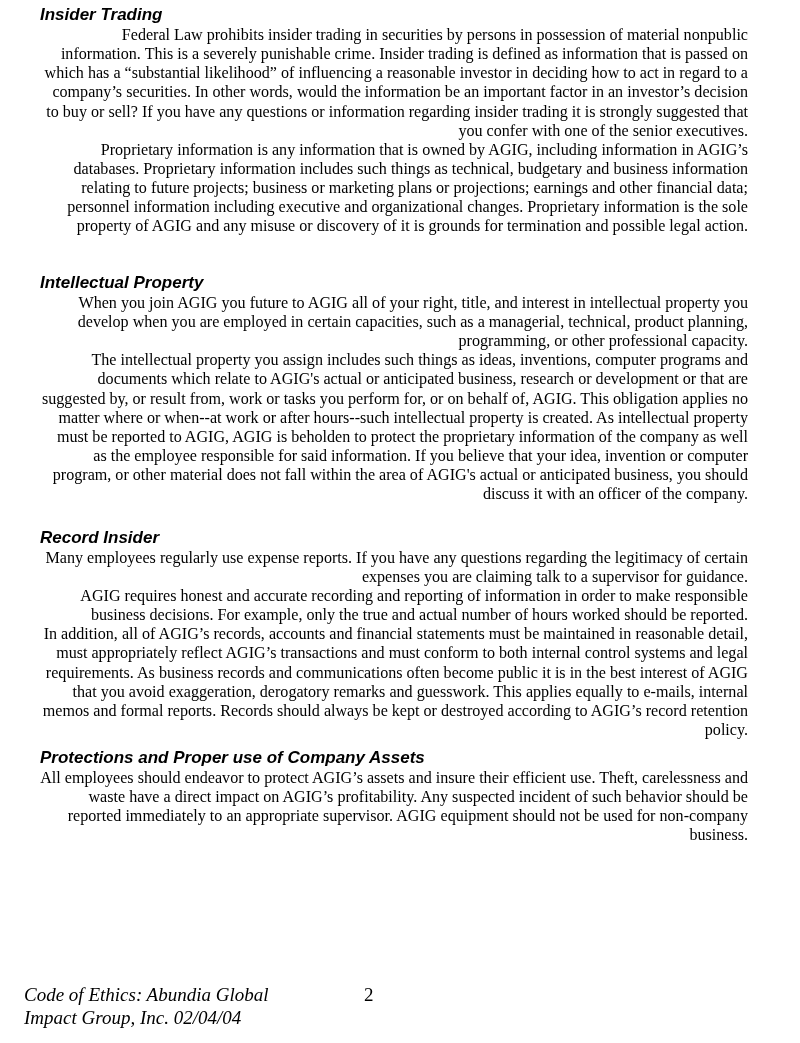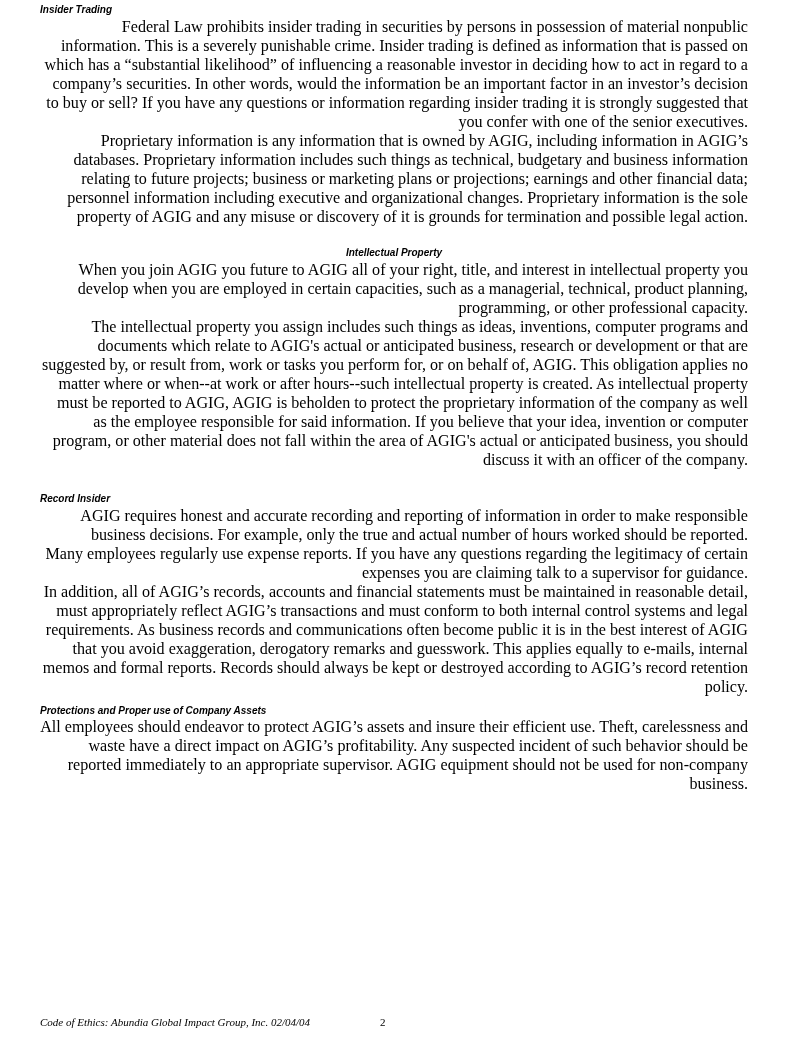--- a/index.html
+++ b/index.html
@@ -19,50 +19,50 @@
     position: relative;
     width: 800px;
     height: 1043px;
     box-sizing: border-box;
     padding: 0 52px 0 40px;
   }
   .section-heading {
     font-family: "Liberation Sans", sans-serif;
     font-weight: bold;
     font-style: italic;
-    font-size: 10px;
+    font-size: 17px;
     margin: 0;
     padding: 0;
     line-height: 1.25;
   }
   .h-insider { margin-top: 4px; }
   .h-proprietary { margin-top: 23px; }
-  .h-intellectual { margin-top: 21px; text-align: center; }
+  .h-intellectual { margin-top: 37px; }
   .h-record { margin-top: 24px; }
   .h-protections { margin-top: 8px; }
 
   p.body-par {
     font-family: "Liberation Serif", serif;
     font-size: 16.1px;
     line-height: 1.185;
     margin: 0;
     padding: 0;
     text-align: right;
   }
   .gap-after-heading { margin-top: 17px; }
   .gap-par { margin-top: 15px; }
 
   .footer {
     position: absolute;
-    left: 40px;
+    left: 24px;
     bottom: 18px;
     width: 718px;
     font-family: "Liberation Serif", serif;
     font-style: italic;
-    font-size: 11px;
+    font-size: 19px;
     line-height: 1.22;
   }
   .footer-inner {
     display: flex;
     align-items: flex-start;
   }
   .footer-text {
     width: 300px;
   }
   .footer-pagenum {
@@ -78,22 +78,22 @@
   <h2 class="section-heading h-insider">Insider Trading</h2>
   <p class="body-par gap-after-heading">Federal Law prohibits insider trading in securities by persons in possession of material nonpublic information. This is a severely punishable crime. Insider trading is defined as information that is passed on which has a “substantial likelihood” of influencing a reasonable investor in deciding how to act in regard to a company’s securities. In other words, would the information be an important factor in an investor’s decision to buy or sell?  If you have any questions or information regarding insider trading it is strongly suggested that you confer with one of the senior executives.</p>
 
   <p class="body-par gap-after-heading">Proprietary information is any information that is owned by AGIG, including information in AGIG’s databases. Proprietary information includes such things as technical, budgetary and business information relating to future projects; business or marketing plans or projections; earnings and other financial data; personnel information including executive and organizational changes.  Proprietary information is the sole property of AGIG and any misuse or discovery of it is grounds for termination and possible legal action.</p>
 
   <h2 class="section-heading h-intellectual">Intellectual Property</h2>
   <p class="body-par gap-after-heading">When you join AGIG you future to AGIG all of your right, title, and interest in intellectual property you develop when you are employed in certain capacities, such as a managerial, technical, product planning, programming, or other professional capacity.</p>
   <p class="body-par gap-par">The intellectual property you assign includes such things as ideas, inventions, computer programs and documents which relate to AGIG's actual or anticipated business, research or development or that are suggested by, or result from, work or tasks you perform for, or on behalf of, AGIG. This obligation applies no matter where or when--at work or after hours--such intellectual property is created. As intellectual property must be reported to AGIG, AGIG is beholden to protect the proprietary information of the company as well as the employee responsible for said information.  If you believe that your idea, invention or computer program, or other material does not fall within the area of AGIG's actual or anticipated business, you should discuss it with an officer of the company.</p>
 
   <h2 class="section-heading h-record">Record Insider</h2>
+  <p class="body-par gap-par">Many employees regularly use expense reports.  If you have any questions regarding the legitimacy of certain expenses you are claiming talk to a supervisor for guidance.</p>
   <p class="body-par gap-after-heading">AGIG requires honest and accurate recording and reporting of information in order to make responsible business decisions.  For example, only the true and actual number of hours worked should be reported.</p>
-  <p class="body-par gap-par">Many employees regularly use expense reports.  If you have any questions regarding the legitimacy of certain expenses you are claiming talk to a supervisor for guidance.</p>
   <p class="body-par gap-par">In addition, all of AGIG’s records, accounts and financial statements must be maintained in reasonable detail, must appropriately reflect AGIG’s transactions and must conform to both internal control systems and legal requirements.  As business records and communications often become public it is in the best interest of AGIG that you avoid exaggeration, derogatory remarks and guesswork.  This applies equally to e-mails, internal memos and formal reports.   Records should always be kept or destroyed according to AGIG’s record retention policy.</p>
 
   <h2 class="section-heading h-protections">Protections and Proper use of Company Assets</h2>
   <p class="body-par gap-after-heading">All employees should endeavor to protect AGIG’s assets and insure their efficient use.  Theft, carelessness and waste have a direct impact on AGIG’s profitability. Any suspected incident of such behavior should be reported immediately to an appropriate supervisor.  AGIG equipment should not be used for non-company business.</p>
 
   <div class="footer">
     <div class="footer-inner">
       <div class="footer-text">Code of Ethics: Abundia Global Impact Group, Inc. 02/04/04</div>
       <div class="footer-pagenum">2</div>
     </div>

